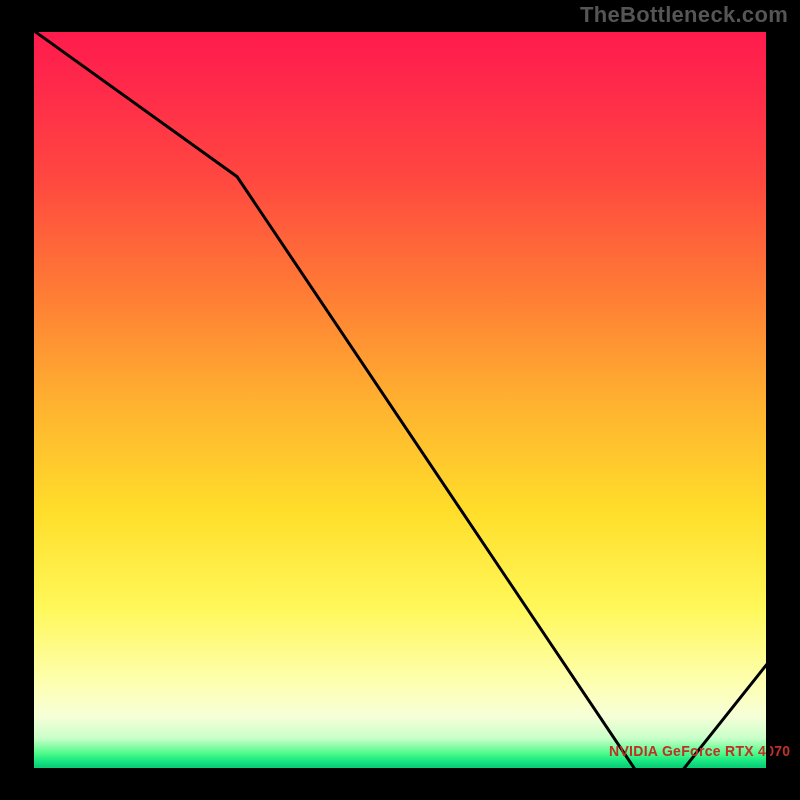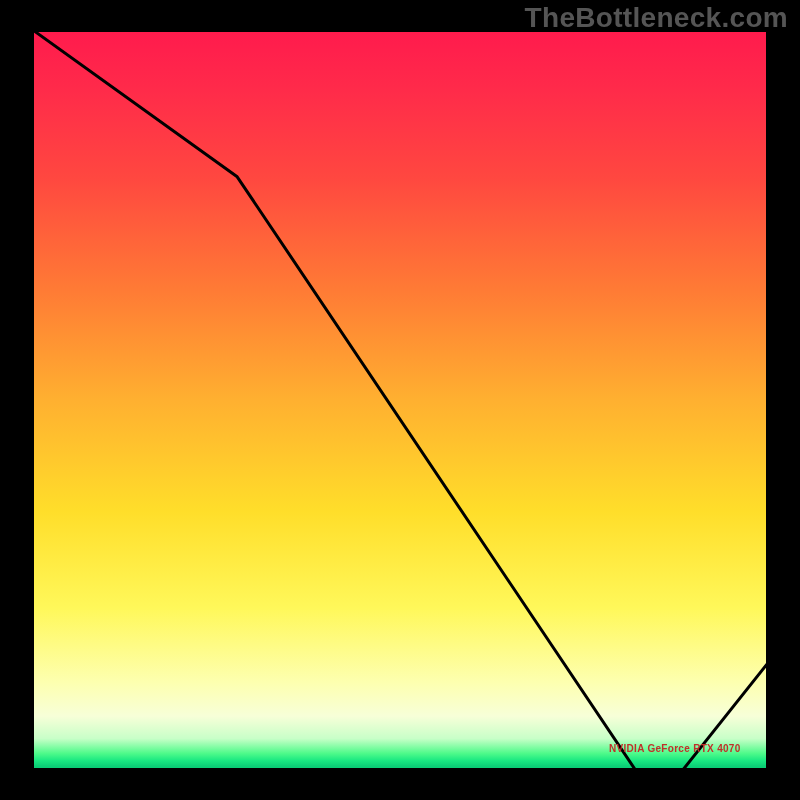--- a/index.html
+++ b/index.html
@@ -15,21 +15,21 @@
     position: relative;
     width: 800px;
     height: 800px;
     background: #000;
   }
   .watermark {
     position: absolute;
     top: 2px;
     right: 12px;
     color: #555;
-    font-size: 28px;
+    font-size: 22px;
     font-weight: bold;
     letter-spacing: 0.3px;
     user-select: none;
   }
   .plot-frame {
     position: absolute;
     left: 30px;
     top: 28px;
     width: 740px;
     height: 744px;
@@ -77,21 +77,21 @@
     position: absolute;
     left: 0;
     top: 0;
     width: 100%;
     height: 100%;
     pointer-events: none;
   }
   .annotation {
     position: absolute;
     color: #c0302a;
-    font-size: 10px;
+    font-size: 14px;
     font-weight: bold;
     letter-spacing: 0.3px;
     white-space: nowrap;
     user-select: none;
   }
 </style>
 </head>
 <body>
 
 <div class="container">

